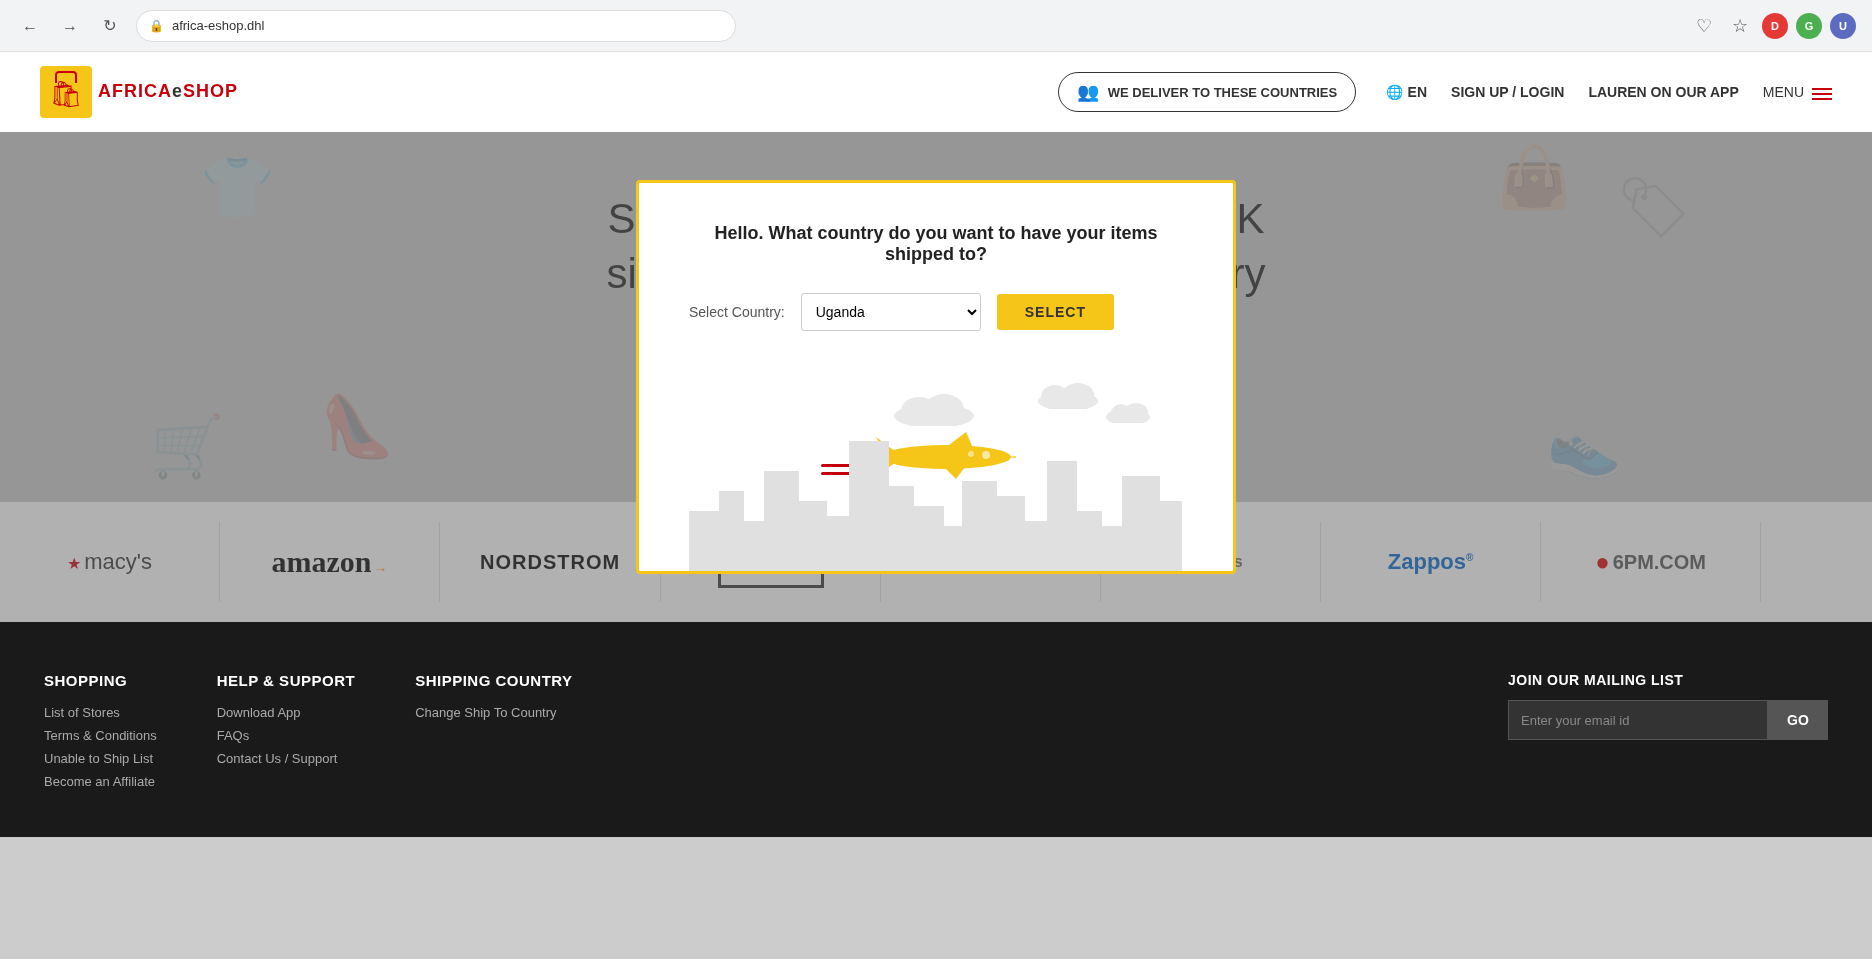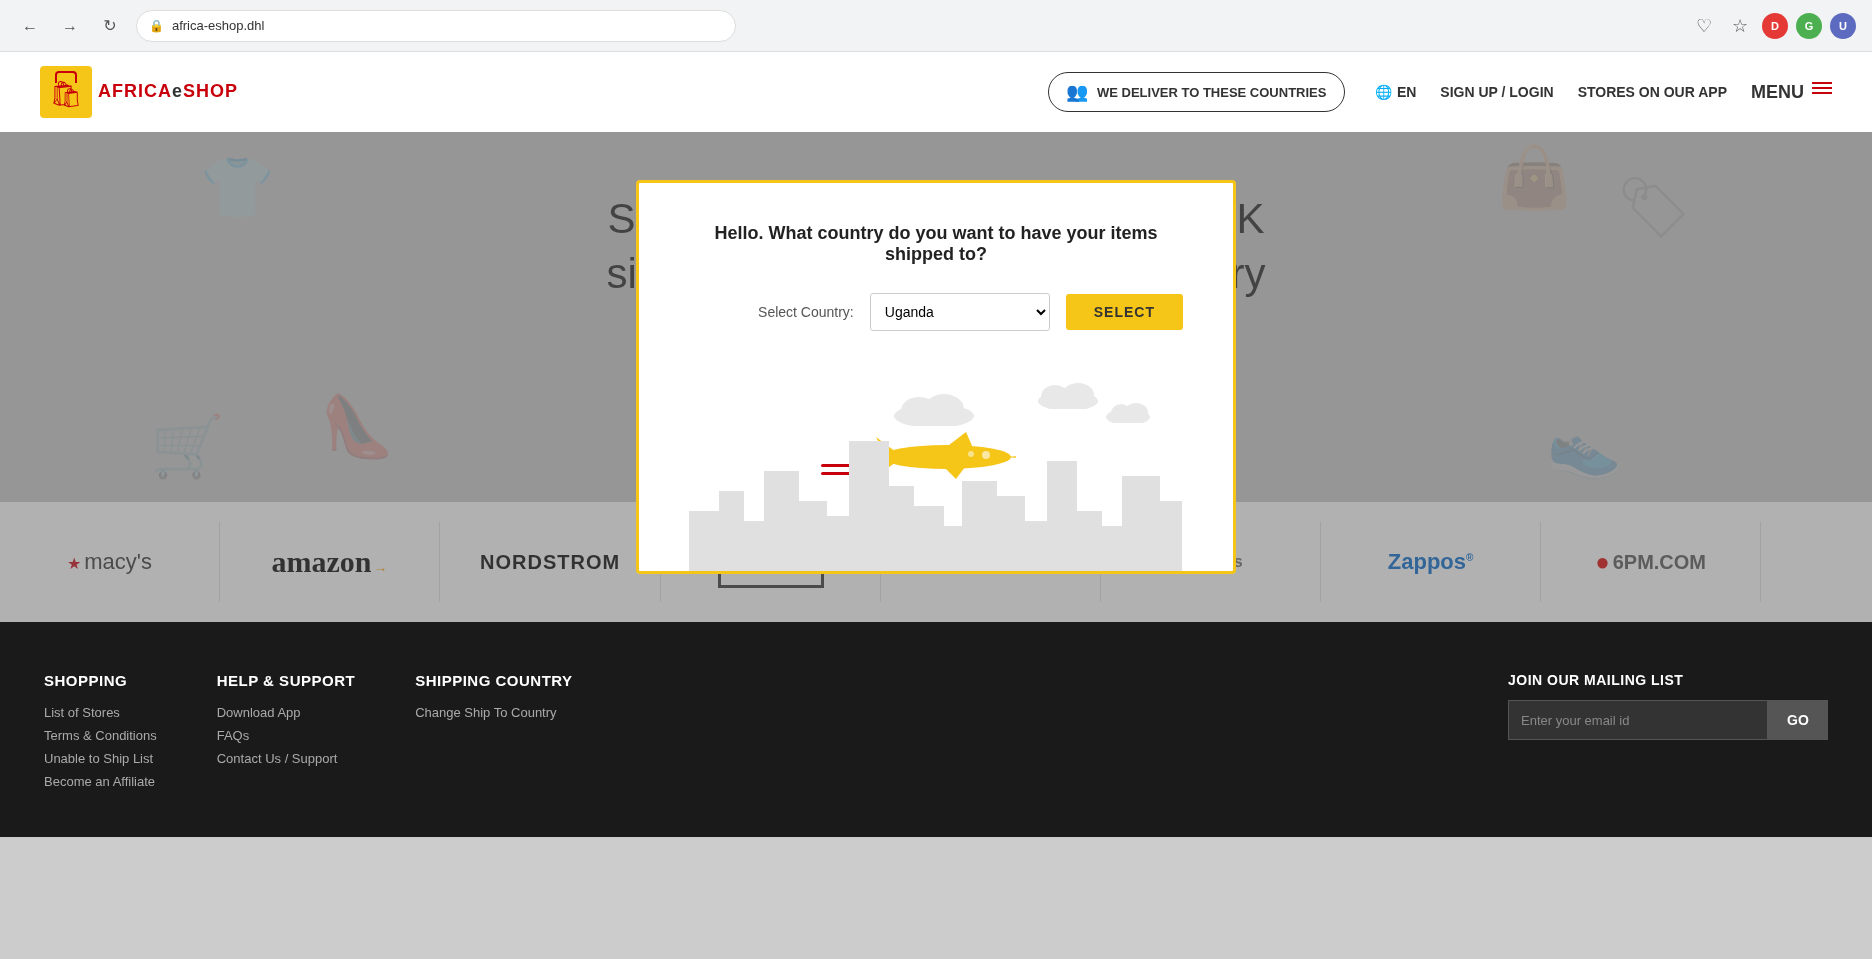--- a/index.html
+++ b/index.html
@@ -105,21 +105,21 @@
     .deliver-icon { font-size: 18px; }
 
     .nav-right {
       display: flex; align-items: center; gap: 24px;
       font-size: 14px;
       font-weight: bold;
       color: #333;
     }
     .nav-lang { display: flex; align-items: center; gap: 4px; cursor: pointer; }
     .nav-link { cursor: pointer; white-space: nowrap; }
-    .menu-btn { display: flex; align-items: flex-start; gap: 8px; cursor: pointer; font-size: 18px; font-weight: bold; }
+    .menu-btn { display: flex; align-items: flex-end; gap: 8px; cursor: pointer; font-size: 14px; font-weight: normal; }
     .menu-lines { display: flex; flex-direction: column; gap: 3px; }
     .menu-line { width: 20px; height: 2px; background: #c8000c; }
 
     
     .hero {
       position: relative;
       background: #c8c8c8;
       padding: 60px 40px 40px;
       display: flex;
       flex-direction: column;
@@ -248,21 +248,21 @@
     .modal-question {
       font-size: 18px;
       font-weight: bold;
       text-align: center;
       margin-bottom: 28px;
       color: #222;
     }
     .modal-select-row {
       display: flex;
       align-items: center;
-      justify-content: flex-end;
+      justify-content: flex-start;
       gap: 16px;
       margin-bottom: 40px;
     }
     .select-label { font-size: 14px; color: #555; }
     .country-select {
       width: 180px;
       height: 38px;
       border: 1px solid #ccc;
       border-radius: 3px;
       padding: 0 10px;
@@ -361,21 +361,21 @@
       <span class="deliver-icon">👥</span>
       <span>WE DELIVER TO THESE COUNTRIES</span>
     </button>
 
     <div class="nav-right">
       <div class="nav-lang">
         <span>🌐</span>
         <span>EN</span>
       </div>
       <span class="nav-link">SIGN UP / LOGIN</span>
-      <span class="nav-link">STORES ON OUR APP</span>
+      <span class="nav-link">LAUREN ON OUR APP</span>
       <div class="menu-btn">
         <span>MENU</span>
         <div class="menu-lines">
           <div class="menu-line"></div>
           <div class="menu-line"></div>
           <div class="menu-line"></div>
         </div>
       </div>
     </div>
   </header>

